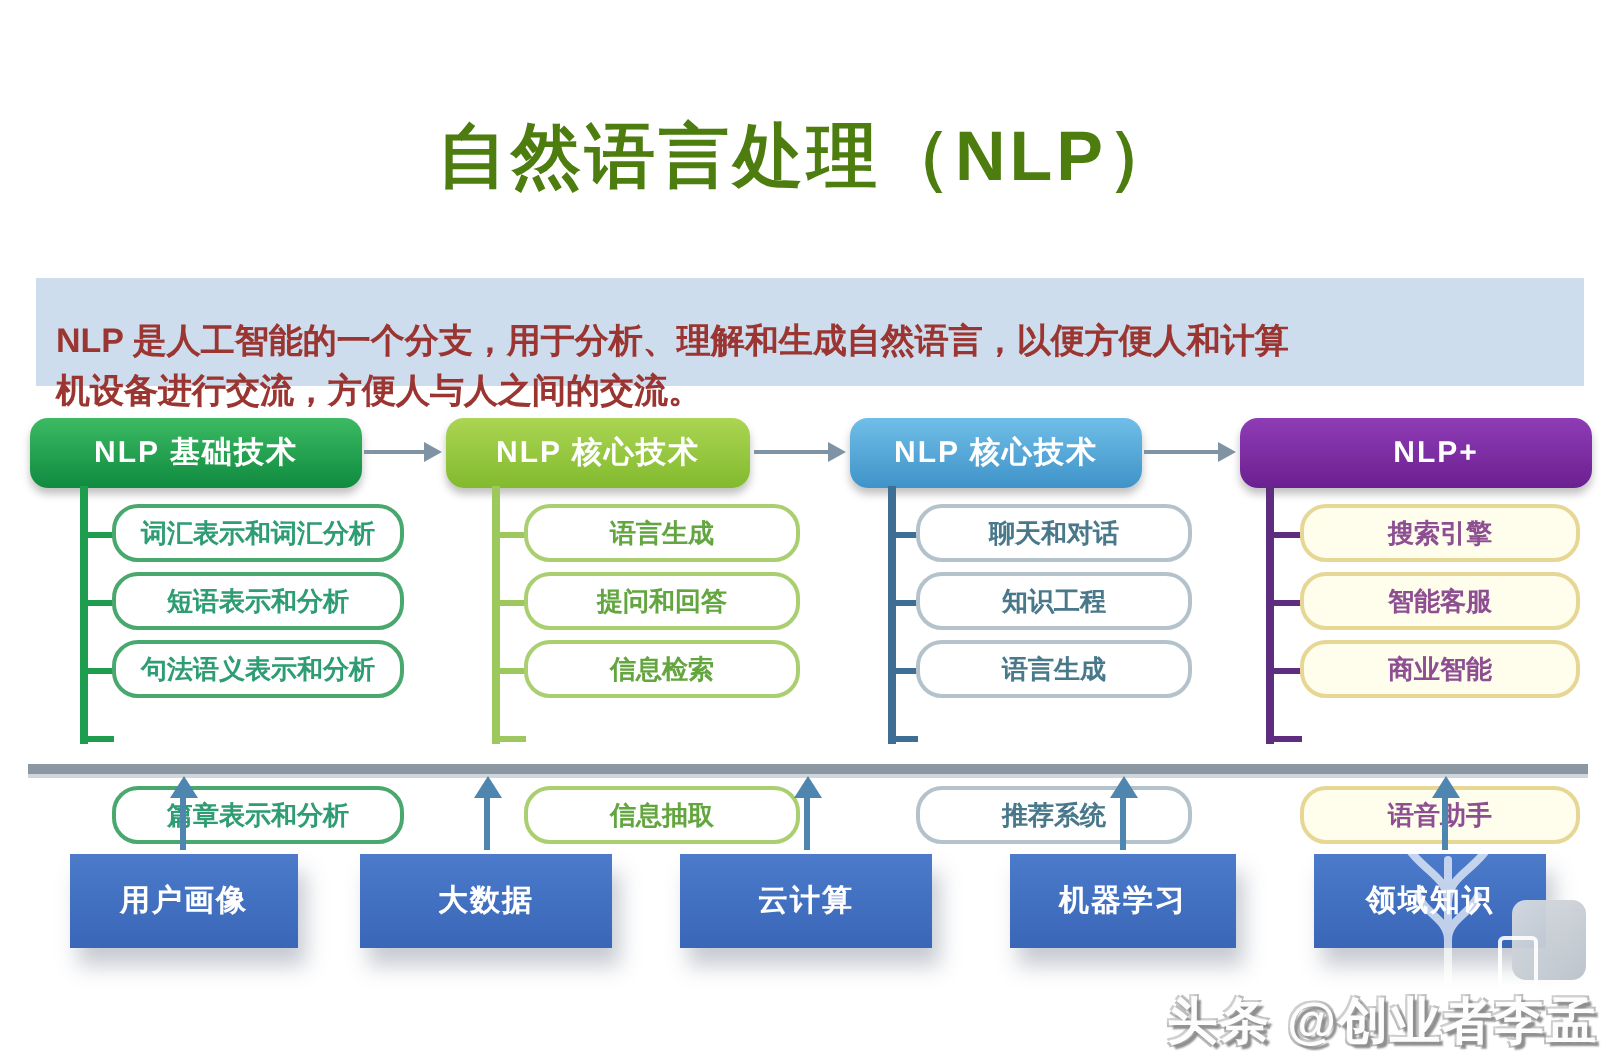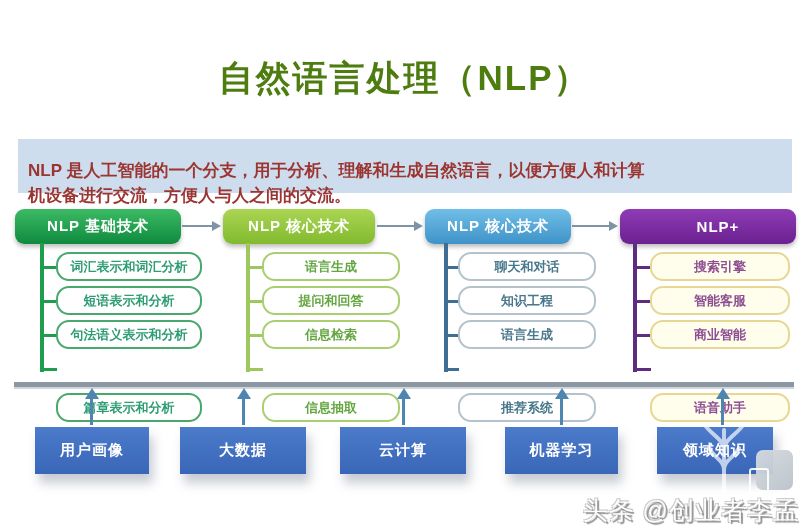--- a/index.html
+++ b/index.html
@@ -83,21 +83,21 @@
   .logo-branch{position:absolute;left:692px;top:412px;opacity:.8;}
   .logo-cube{
     position:absolute;left:756px;top:450px;width:37px;height:40px;border-radius:7px;
     background:linear-gradient(135deg,#d7dce1,#b9c1c9);opacity:.95;
   }
   .logo-cube-inner{
     position:absolute;left:749px;top:468px;width:16px;height:22px;border:2px solid #fff;
     border-radius:3px;background:transparent;opacity:.9;
   }
   .stamp{
-    position:absolute;right:10px;top:494px;font-size:25px;font-weight:normal;color:#fdfdfd;
+    position:absolute;right:10px;top:494px;font-size:25px;font-weight:bold;color:#fdfdfd;
     letter-spacing:1px;
     text-shadow:2px 2px 1px #8f8f8f, -1px -1px 0 #cfcfcf, 1px -1px 0 #bdbdbd, -1px 1px 0 #bdbdbd;
   }
 </style>
 </head>
 <body>
 
 <div class="canvas">
 
   <h1 class="title">自然语言处理（NLP）</h1>

